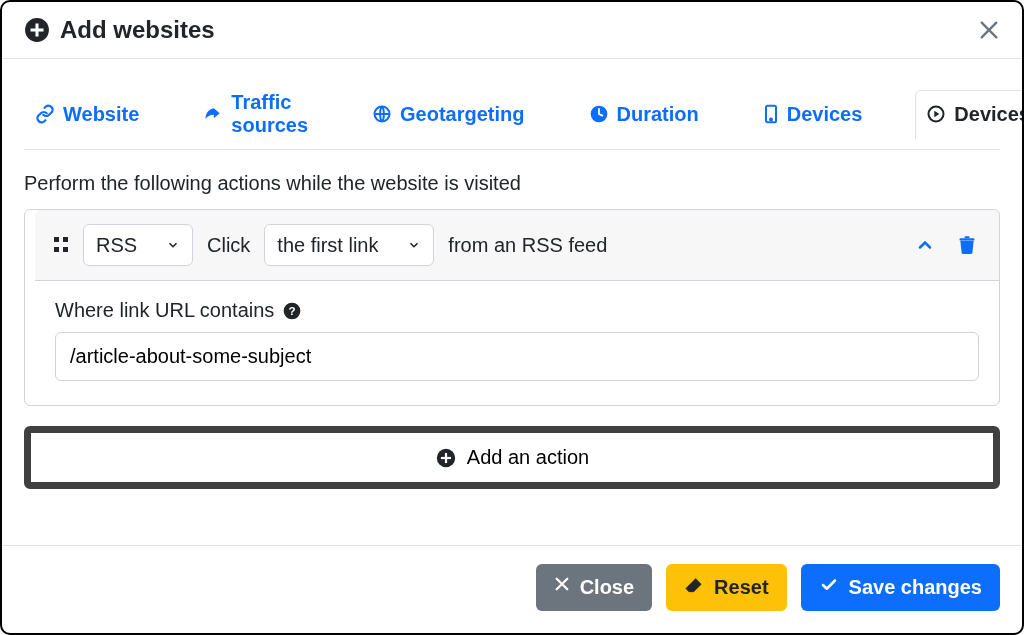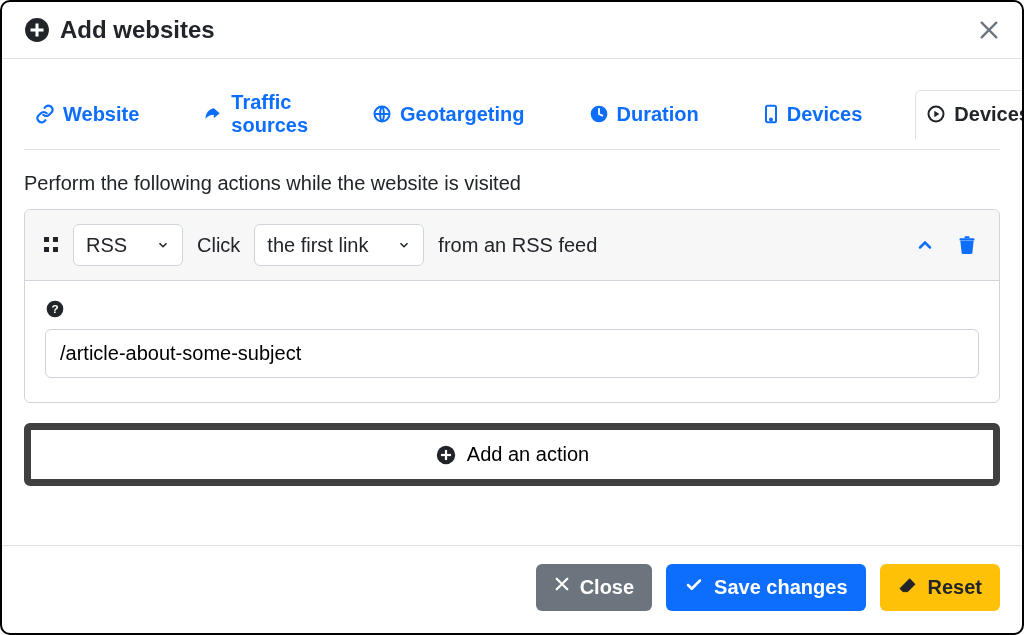--- a/index.html
+++ b/index.html
@@ -44,20 +44,21 @@
     background: #fff;
     border-color: #dee2e6;
   }
   .tab .ticon { display: inline-flex; }
 
   .section-label { font-size: 20px; padding: 6px 0 14px; }
 
   .action-card {
     border: 1px solid #ced4da; border-radius: 6px; background: #fff;
     margin-bottom: 18px;
+    padding-left: 10px;
   }
   .action-head {
     display: flex; align-items: center; gap: 14px;
     padding: 14px 18px;
     background: #f7f7f8;
     border-bottom: 1px solid #ced4da;
     border-top-left-radius: 6px; border-top-right-radius: 6px;
   }
   .drag-handle { display: inline-flex; cursor: grab; }
   .select {
@@ -234,20 +235,21 @@
         <span class="icon-btn">
           <svg width="20" height="22" viewBox="0 0 24 24" fill="#0d6efd">
               <path d="M4 7h16l-1.5 14a2 2 0 0 1-2 1.8h-9a2 2 0 0 1-2-1.8L4 7z"></path>
               <rect x="3" y="4" width="18" height="2.6" rx="1"></rect>
               <rect x="9" y="1.5" width="6" height="2.5" rx="1"></rect>
             </svg>
         </span>
       </div>
       <div class="action-body">
         <div class="field-label">
+          <span>Where link URL contains</span>
           <span>
             <svg width="20" height="20" viewBox="0 0 24 24">
                 <circle cx="12" cy="12" r="10" fill="#212529"></circle>
                 <text x="12" y="17" text-anchor="middle" font-size="14" font-weight="700" fill="#fff">?</text>
               </svg>
           </span>
         </div>
         <input class="text-input" type="text" value="/article-about-some-subject" style="">
       </div>
     </div>
@@ -267,32 +269,32 @@
 
   <div class="modal-footer">
     <button class="btn btn-secondary">
       <span>
         <svg width="16" height="16" viewBox="0 0 24 24">
             <path d="M4 4 L20 20 M20 4 L4 20" stroke="#fff" stroke-width="3.2" stroke-linecap="round"></path>
           </svg>
       </span>
       <span>Close</span>
     </button>
-    <button class="btn btn-primary">
-      <span>
-        <svg width="20" height="18" viewBox="0 0 24 24" fill="none" stroke="#fff" stroke-width="3.4" stroke-linecap="round" stroke-linejoin="round">
-            <path d="M4 12l5 5L20 6"></path>
-          </svg>
-      </span>
-      <span>Save changes</span>
-    </button>
     <button class="btn btn-warning">
       <span>
         <svg width="20" height="18" viewBox="0 0 24 20" fill="#212529">
             <path d="M14 2l7 7-9 9H6l-4-4 12-12z"></path>
             <path d="M2 14l4 4h6" fill="none" stroke="#212529" stroke-width="1"></path>
           </svg>
       </span>
       <span>Reset</span>
     </button>
+    <button class="btn btn-primary">
+      <span>
+        <svg width="20" height="18" viewBox="0 0 24 24" fill="none" stroke="#fff" stroke-width="3.4" stroke-linecap="round" stroke-linejoin="round">
+            <path d="M4 12l5 5L20 6"></path>
+          </svg>
+      </span>
+      <span>Save changes</span>
+    </button>
   </div>
 
 </div>
 
 </body></html>

